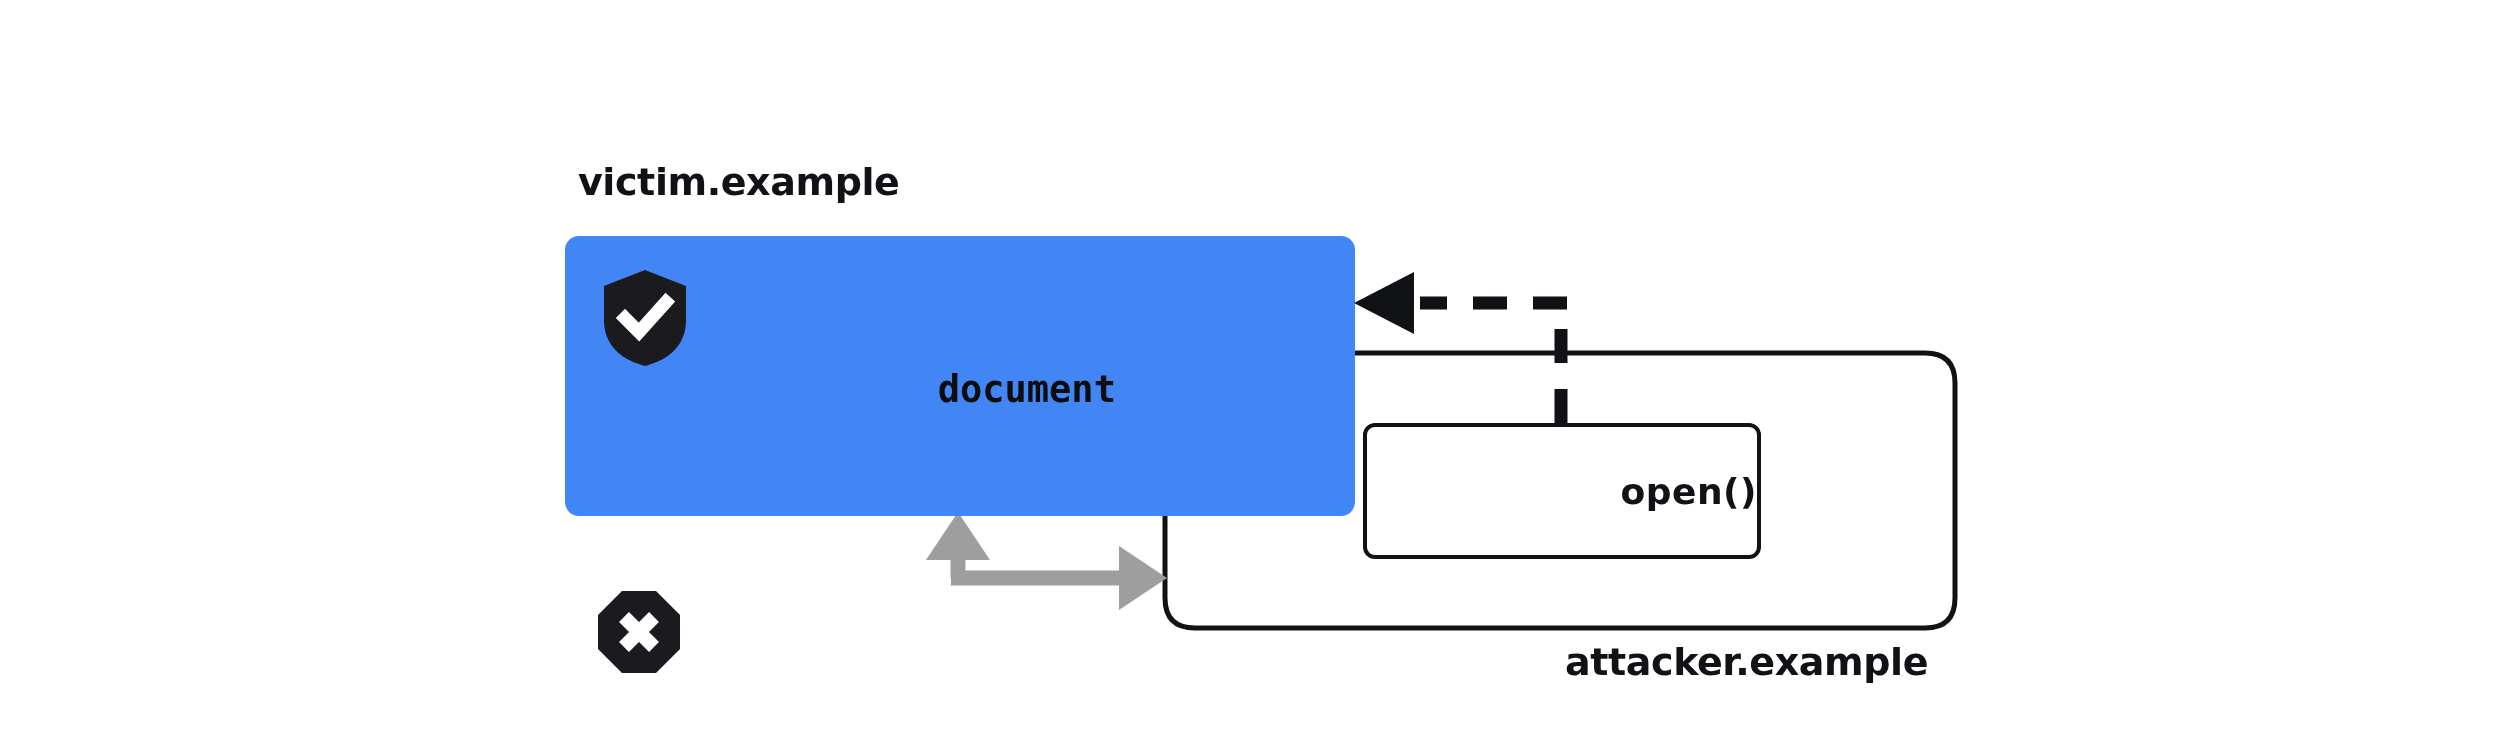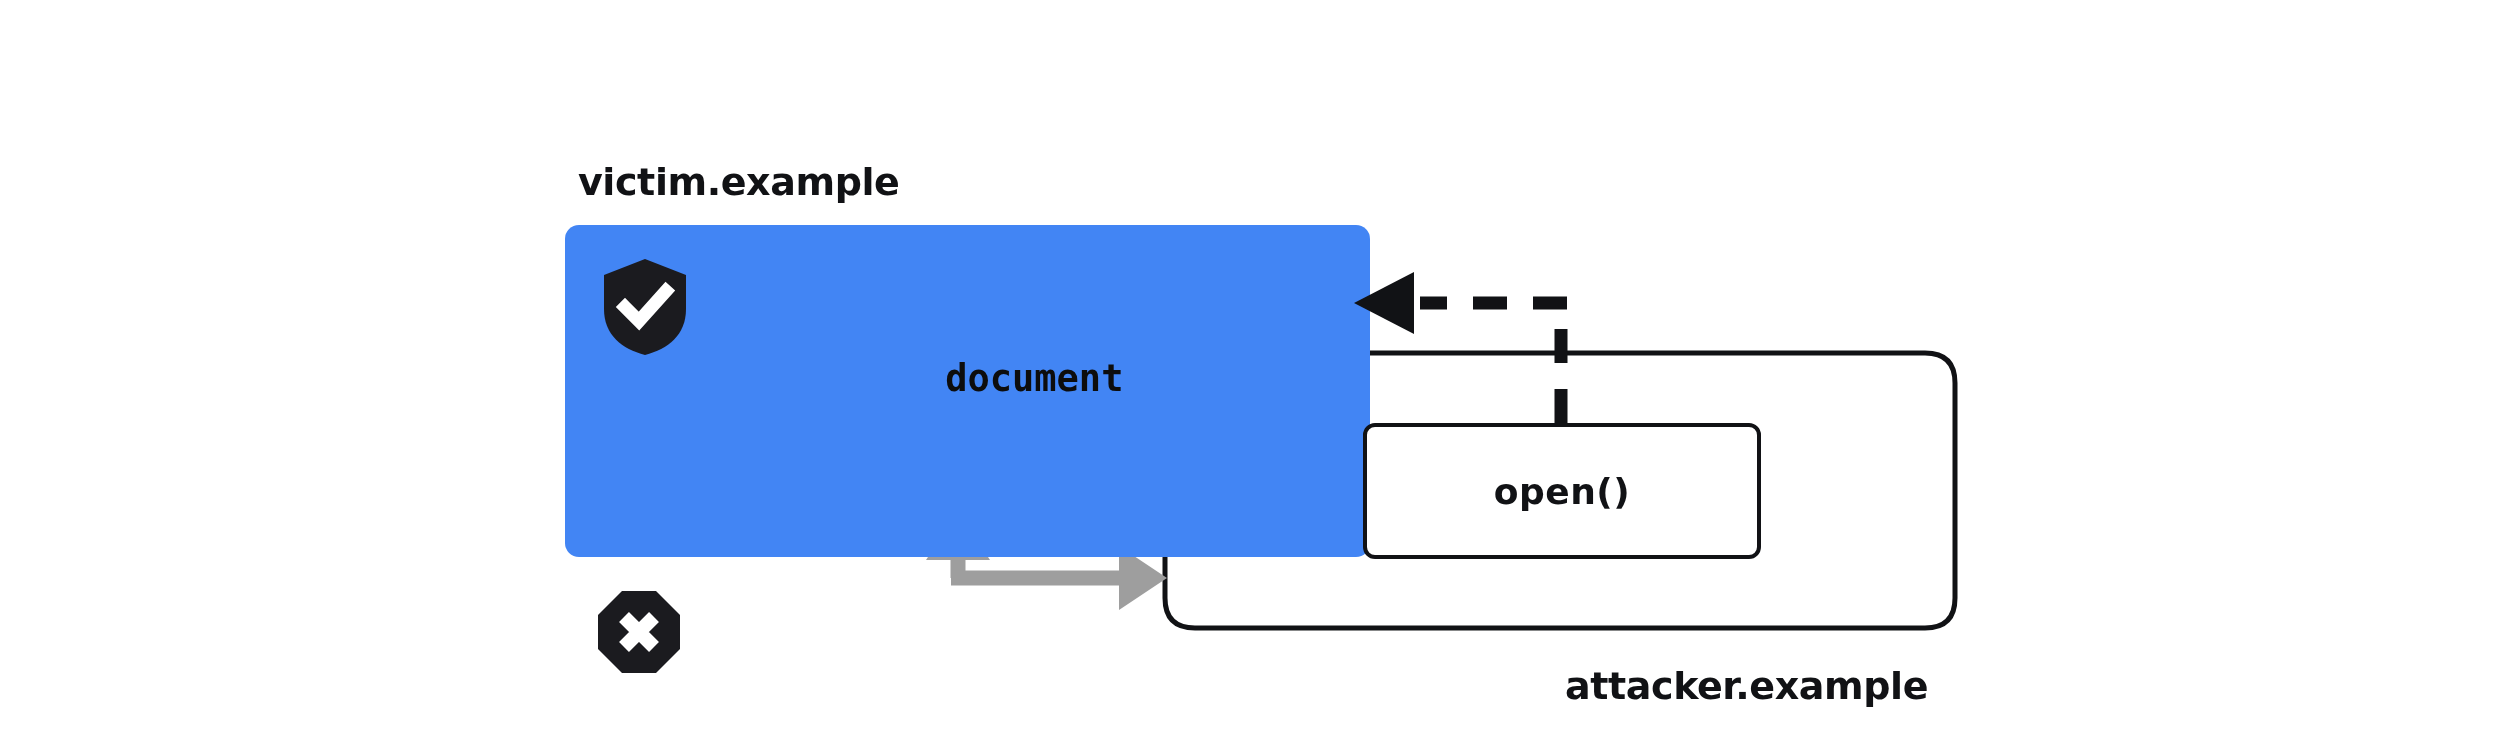--- a/index.html
+++ b/index.html
@@ -28,26 +28,25 @@
     width: 2500px;
     height: 735px;
   }
   #svg-back   { z-index: 1; }   
   #svg-front  { z-index: 3; }   
 
   
   .victim-card {
     position: absolute;
     left: 565px;
-    top: 225px;
+    top: 236px;
     width: 790px;
-    height: 332px;
+    height: 280px;
     border-radius: 14px;
     z-index: 2;
-    padding-left: 15px;
   }
   .shield-wrap {
     position: absolute;
     left: 37px;
     top: 32px;
     width: 86px;
     height: 100px;
   }
   .card-text {
     position: absolute;
@@ -71,21 +70,21 @@
     left: 1363px;
     top: 423px;
     width: 398px;
     height: 136px;
     border: 4px solid #111215;
     border-radius: 12px;
     background: #ffffff;
     box-sizing: border-box;
     display: flex;
     align-items: center;
-    justify-content: center;
+    justify-content: flex-end;
     z-index: 4;
   }
   .open-box-label {
     font-family: "DejaVu Sans", "Liberation Sans", sans-serif;
     font-size: 36px;
     font-weight: 700;
     color: #111215;
     letter-spacing: 0.5px;
   }
 
@@ -102,21 +101,20 @@
     left: 578px;
     top: 160px;
     font-size: 38px;
     letter-spacing: -0.4px;
   }
   #label-attacker {
     left: 1565px;
     top: 640px;
     font-size: 38px;
     letter-spacing: -0.4px;
-    margin-top: 24px;
   }
   #label-nocomm {
     left: 706px;
     top: 605px;
     font-size: 38px;
     letter-spacing: -0.3px;
   }
 
   
   .nocomm-icon {

